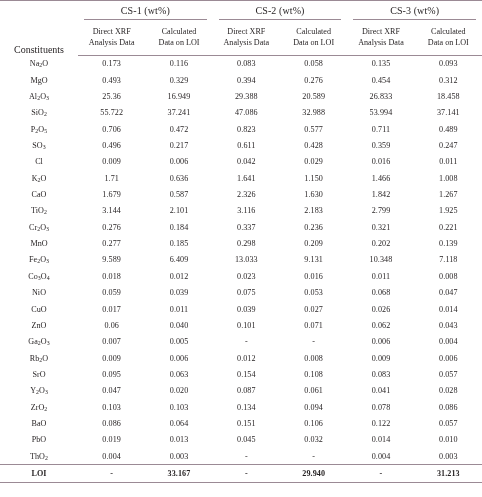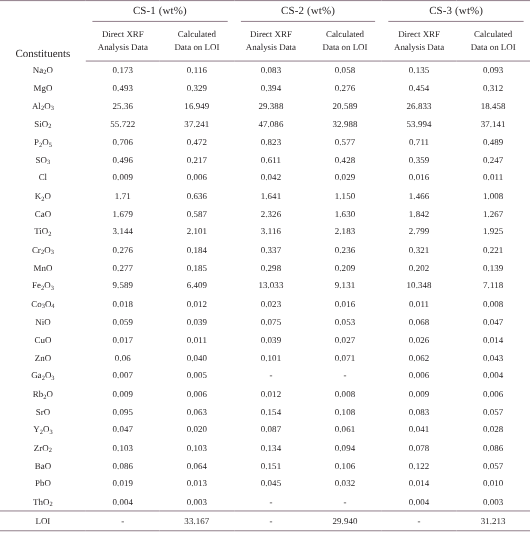--- a/index.html
+++ b/index.html
@@ -21,21 +21,21 @@
     padding: 0;
   }
   table.xrf {
     width: 482px;
     border-collapse: collapse;
     table-layout: fixed;
   }
   
   .rule-top    { border-top: 1.1px solid #9b8a95; }
   .rule-head   { border-bottom: 1.1px solid #9b8a95; }
-  .rule-bottom { border-bottom: 1.1px solid #9b8a95; }
+  .rule-bottom { border-bottom: 1.1px solid #9b8a95; font-weight: bold; }
 
   
   th {
     font-weight: normal;
     font-size: 10px;
     color: #231f20;
     padding: 0;
     text-align: center;
     vertical-align: bottom;
   }

